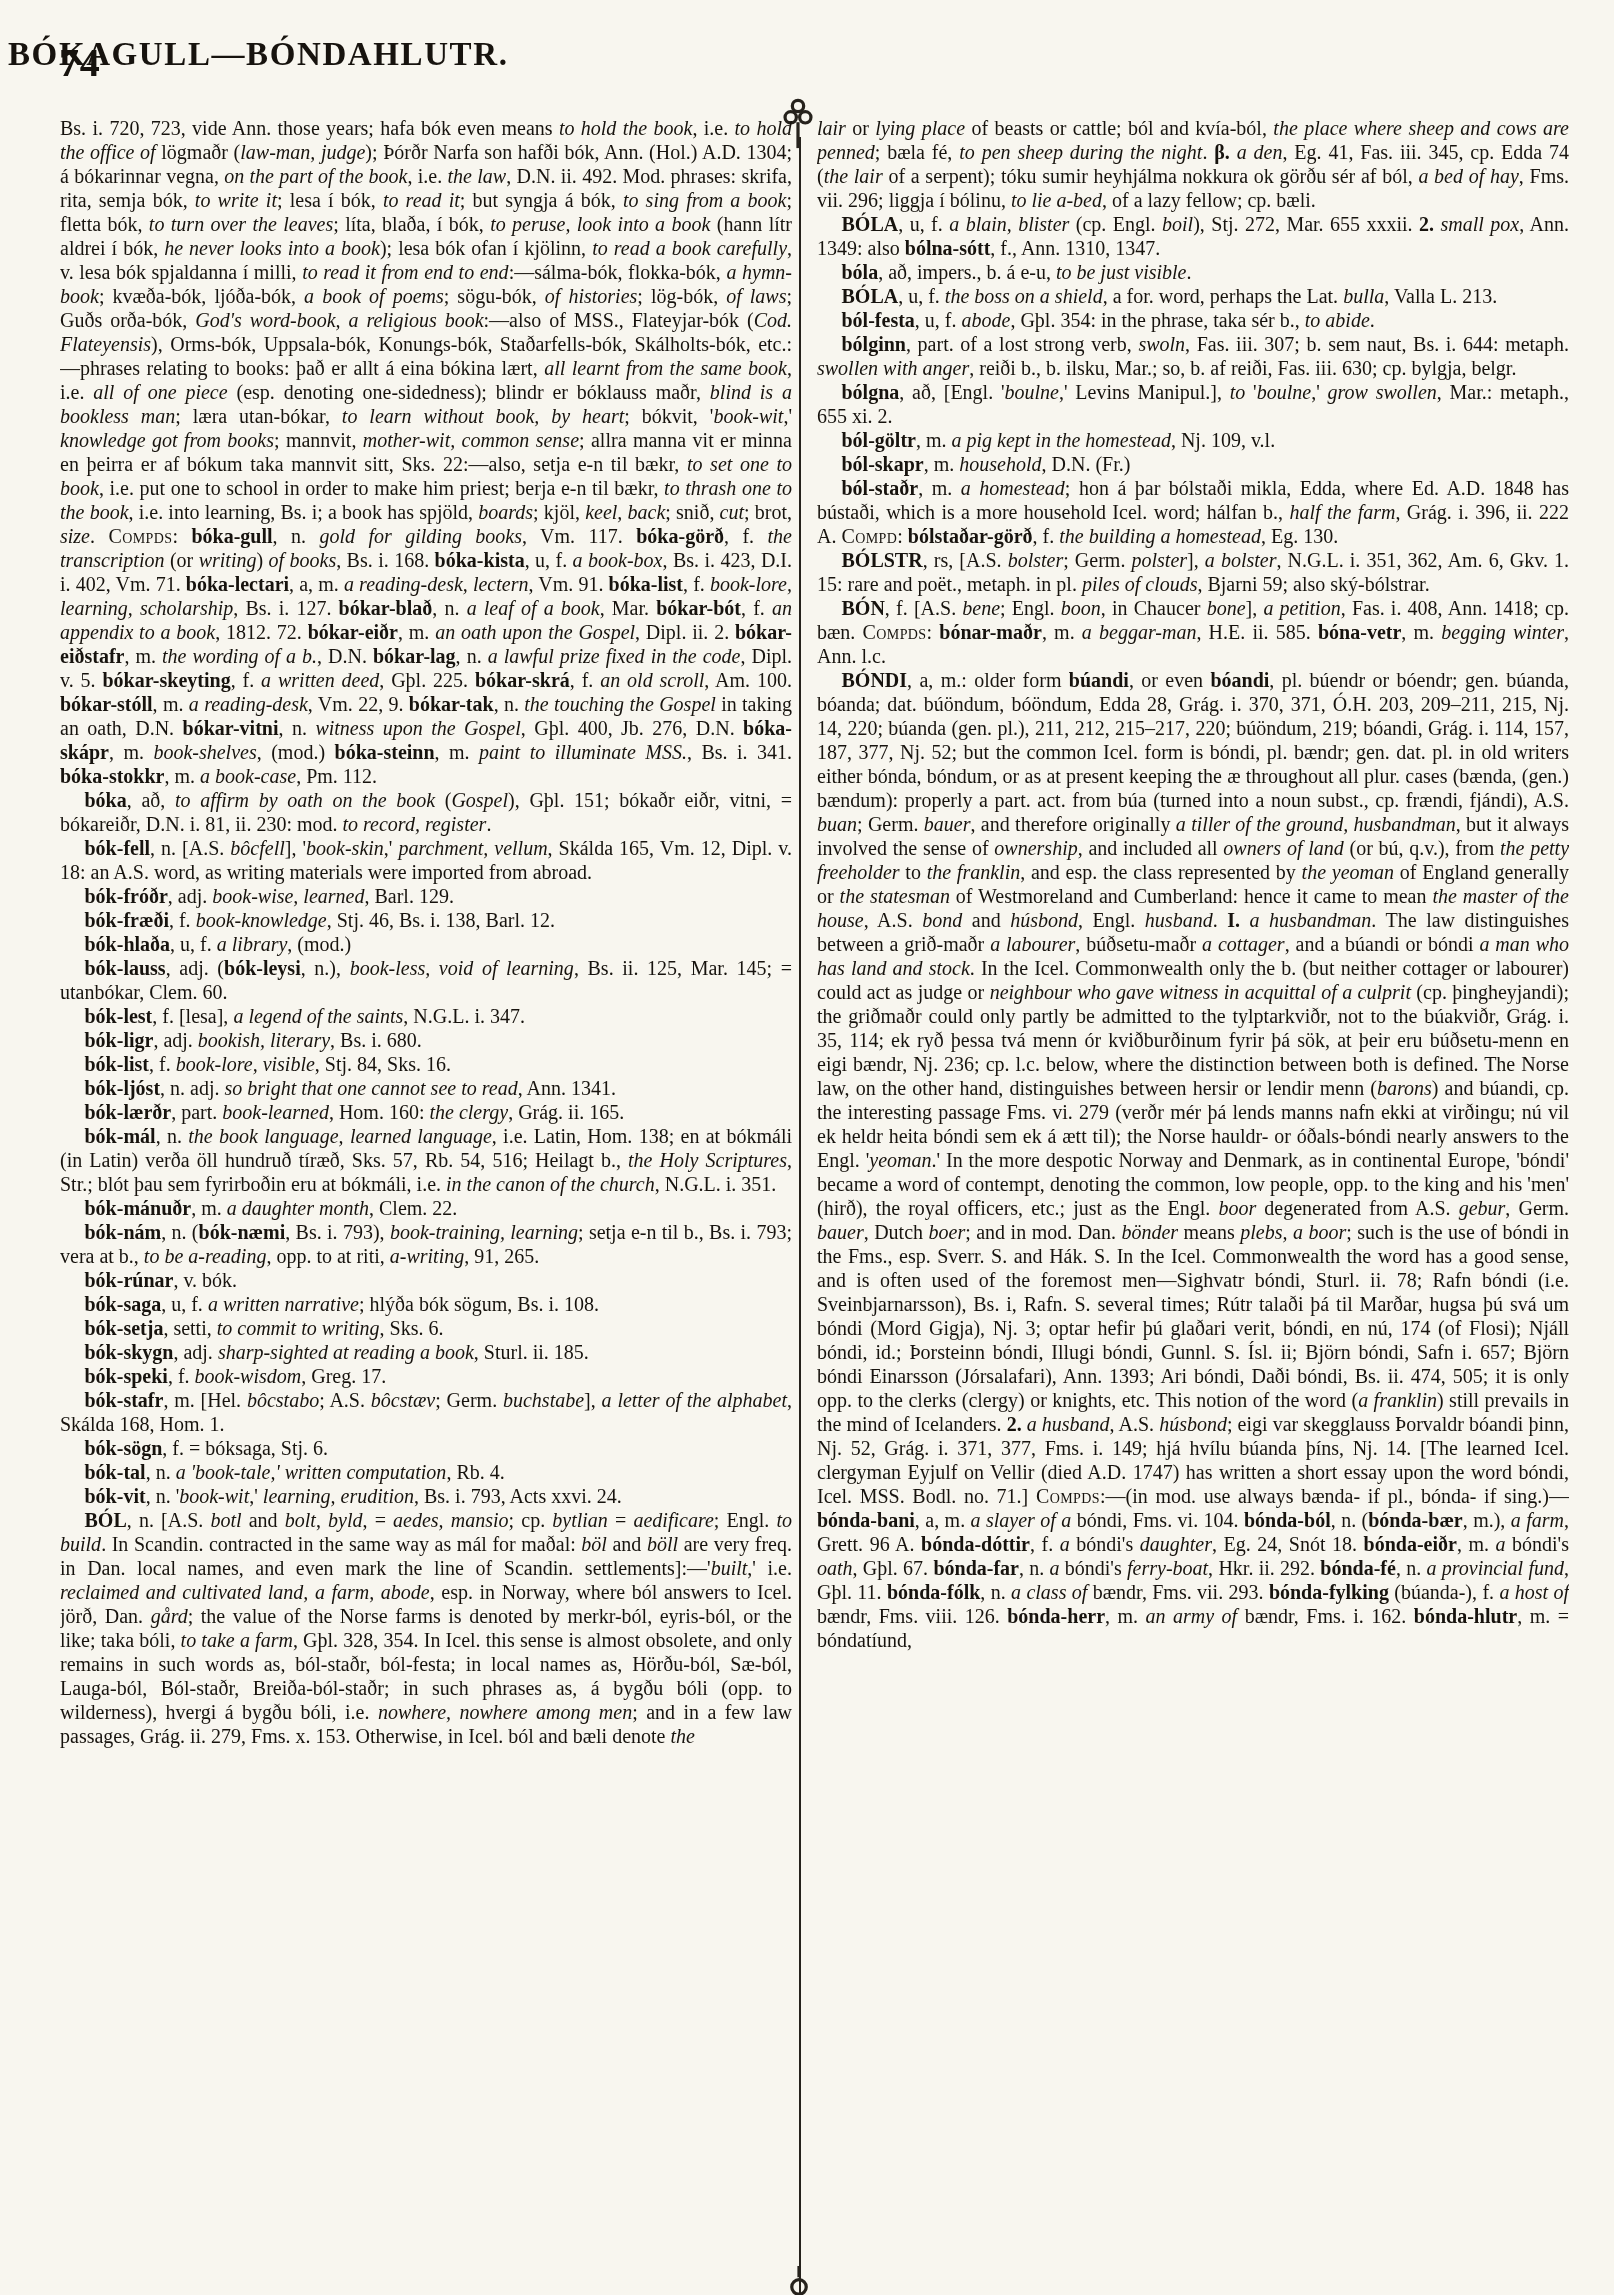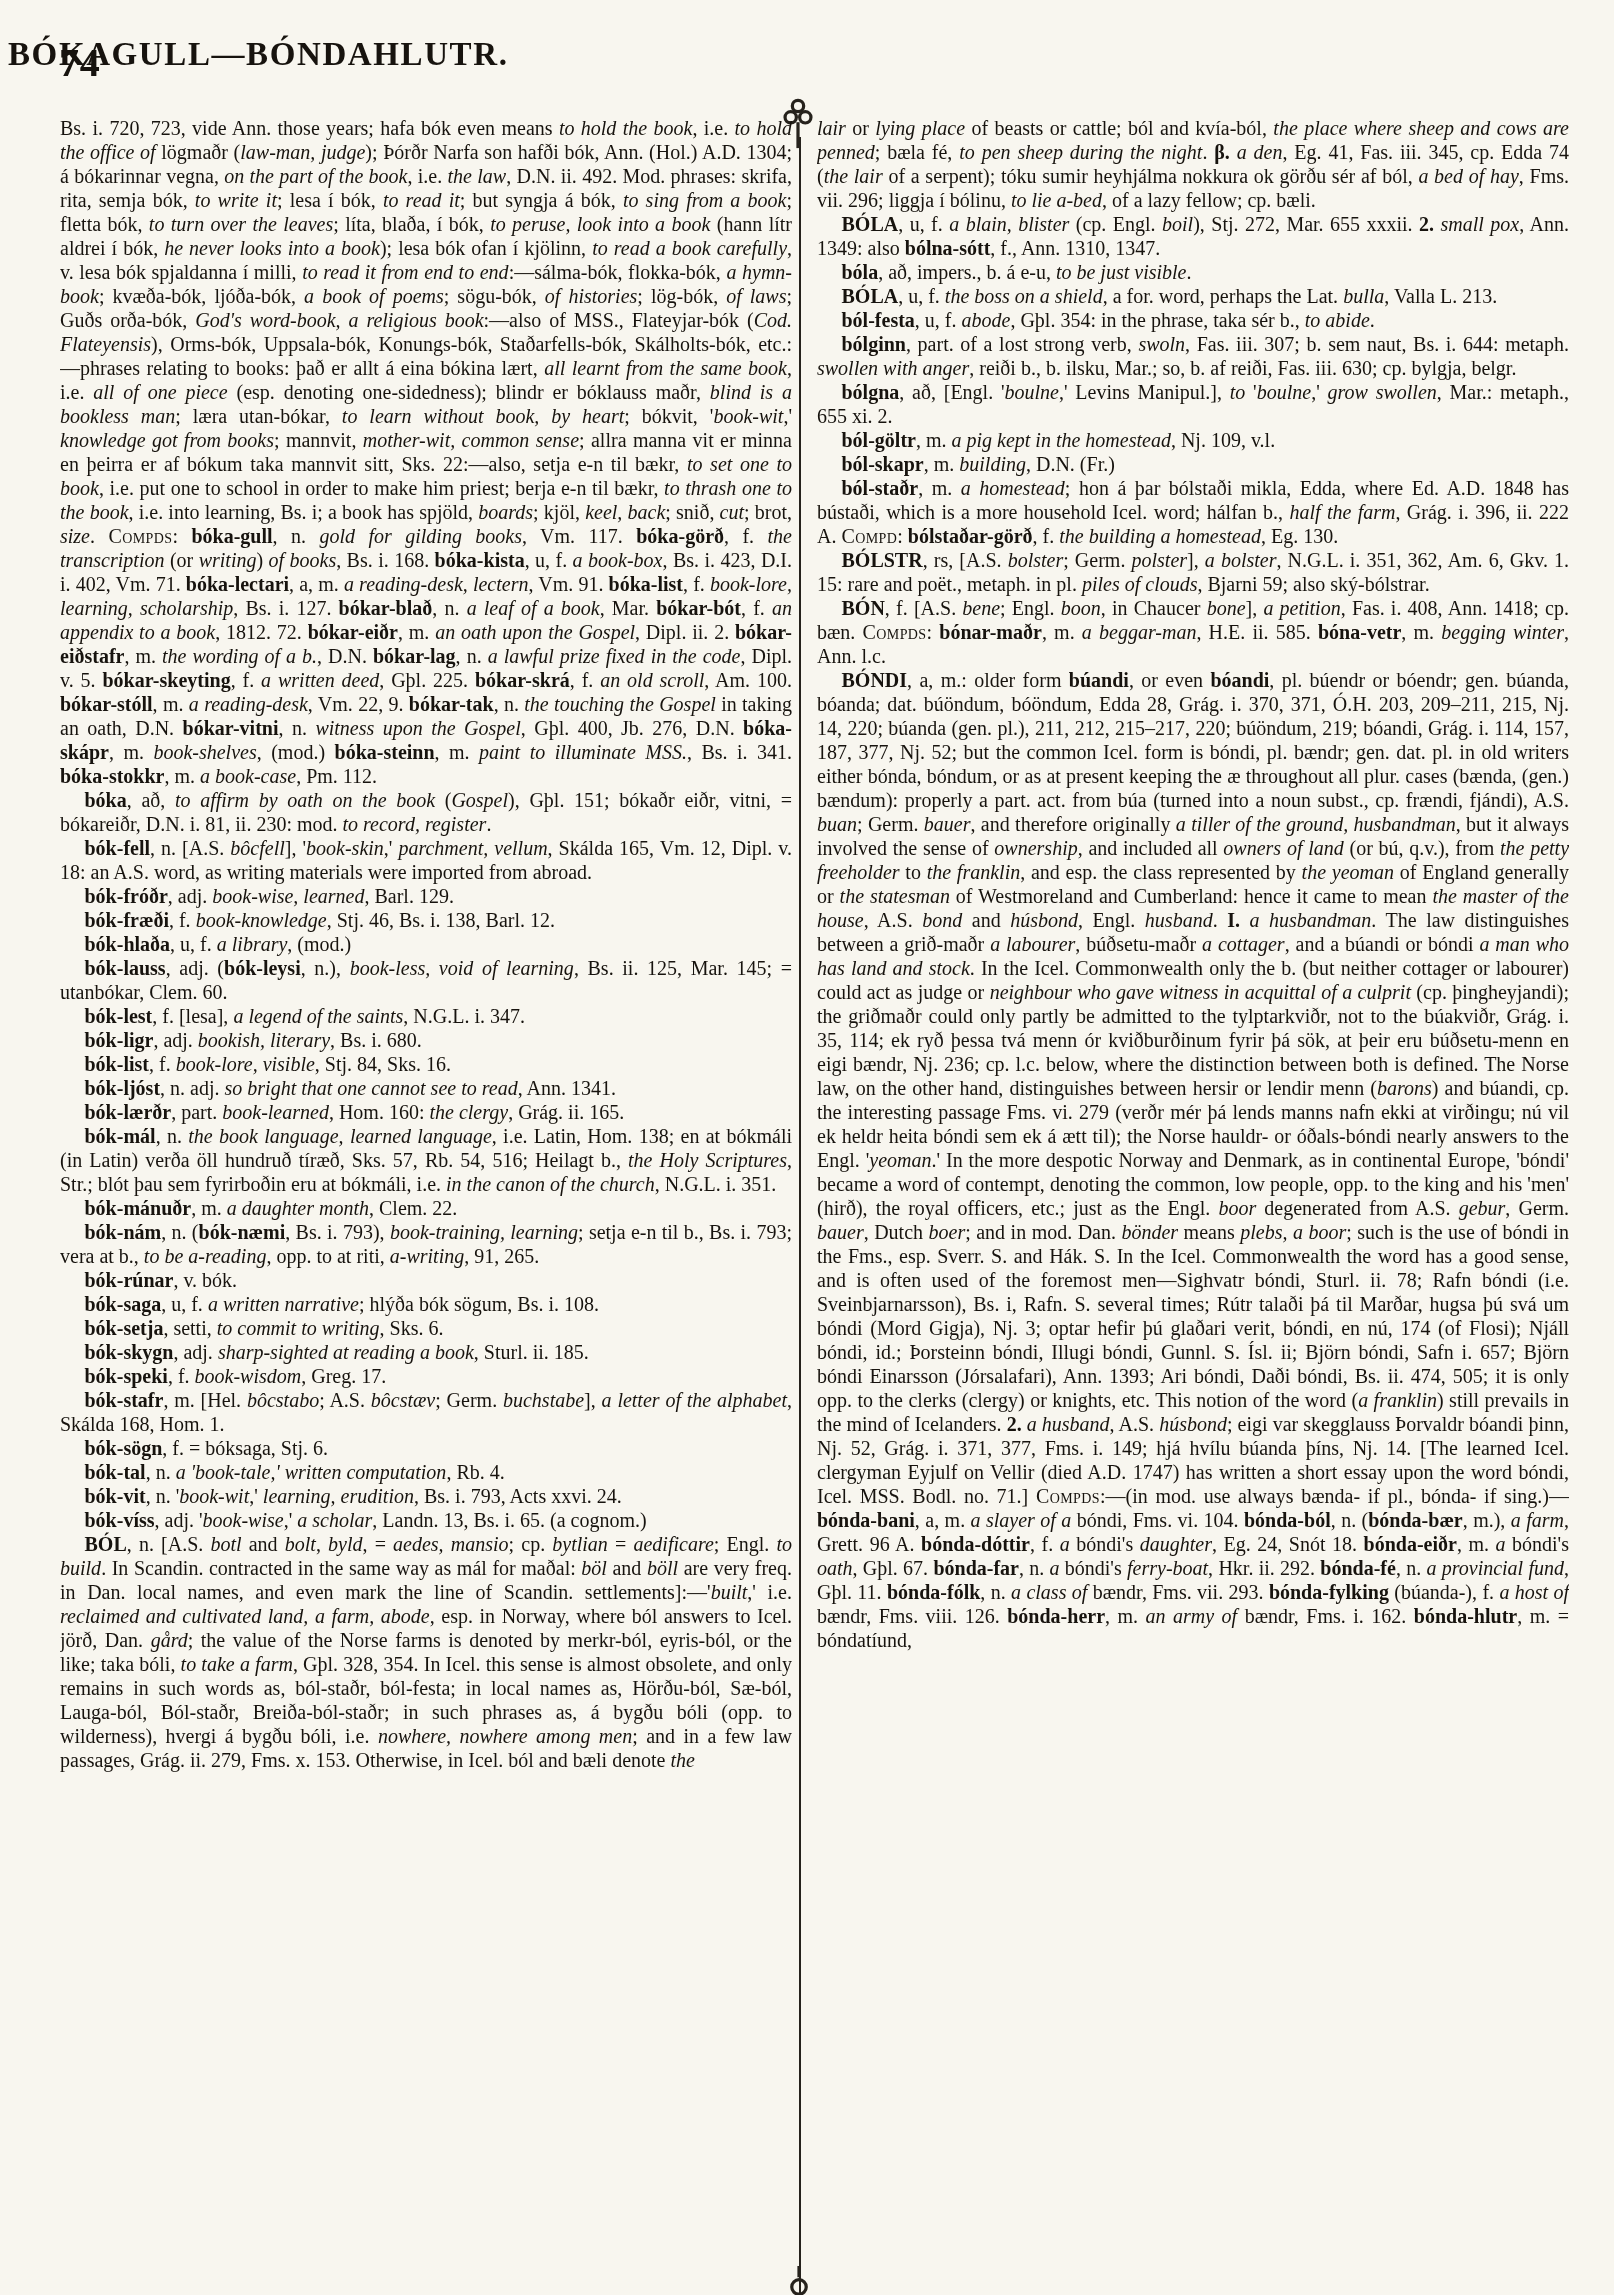--- a/index.html
+++ b/index.html
@@ -68,32 +68,31 @@
       <p><span class="bold">bók-nám</span>, n. (<span class="bold">bók-næmi</span>, Bs. i. 793), <span class="ital">book-training, learning</span>; setja e-n til b., Bs. i. 793; vera at b., <span class="ital">to be a-reading</span>, opp. to at riti, <span class="ital">a-writing</span>, 91, 265.</p>
       <p><span class="bold">bók-rúnar</span>, v. bók.</p>
       <p><span class="bold">bók-saga</span>, u, f. <span class="ital">a written narrative</span>; hlýða bók sögum, Bs. i. 108.</p>
       <p><span class="bold">bók-setja</span>, setti, <span class="ital">to commit to writing</span>, Sks. 6.</p>
       <p><span class="bold">bók-skygn</span>, adj. <span class="ital">sharp-sighted at reading a book</span>, Sturl. ii. 185.</p>
       <p><span class="bold">bók-speki</span>, f. <span class="ital">book-wisdom</span>, Greg. 17.</p>
       <p><span class="bold">bók-stafr</span>, m. [Hel. <span class="ital">bôcstabo</span>; A.S. <span class="ital">bôcstæv</span>; Germ. <span class="ital">buchstabe</span>], <span class="ital">a letter of the alphabet</span>, Skálda 168, Hom. 1.</p>
       <p><span class="bold">bók-sögn</span>, f. = bóksaga, Stj. 6.</p>
       <p><span class="bold">bók-tal</span>, n. <span class="ital">a 'book-tale,' written computation</span>, Rb. 4.</p>
       <p><span class="bold">bók-vit</span>, n. '<span class="ital">book-wit</span>,' <span class="ital">learning, erudition</span>, Bs. i. 793, Acts xxvi. 24.</p>
-      <p><span class="bold">bók-víss</span>, adj. '<span class="ital">book-wise</span>,' <span class="ital">a scholar</span>, Landn. 13, Bs. i. 65. (a cognom.)</p>
       <p><span class="bold">BÓL</span>, n. [A.S. <span class="ital">botl</span> and <span class="ital">bolt</span>, <span class="ital">byld</span>, = <span class="ital">aedes, mansio</span>; cp. <span class="ital">bytlian</span> = <span class="ital">aedificare</span>; Engl. <span class="ital">to build</span>. In Scandin. contracted in the same way as mál for maðal: <span class="ital">böl</span> and <span class="ital">böll</span> are very freq. in Dan. local names, and even mark the line of Scandin. settlements]:—'<span class="ital">built</span>,' i.e. <span class="ital">reclaimed and cultivated land, a farm, abode</span>, esp. in Norway, where ból answers to Icel. jörð, Dan. <span class="ital">gård</span>; the value of the Norse farms is denoted by merkr-ból, eyris-ból, or the like; taka bóli, <span class="ital">to take a farm</span>, Gþl. 328, 354. In Icel. this sense is almost obsolete, and only remains in such words as, ból-staðr, ból-festa; in local names as, Hörðu-ból, Sæ-ból, Lauga-ból, Ból-staðr, Breiða-ból-staðr; in such phrases as, á bygðu bóli (opp. to wilderness), hvergi á bygðu bóli, i.e. <span class="ital">nowhere, nowhere among men</span>; and in a few law passages, Grág. ii. 279, Fms. x. 153. Otherwise, in Icel. ból and bæli denote <span class="ital">the</span></p>
     </div>
   <div class="col col-right">
       <p class="noindent"><span class="ital">lair</span> or <span class="ital">lying place</span> of beasts or cattle; ból and kvía-ból, <span class="ital">the place where sheep and cows are penned</span>; bæla fé, <span class="ital">to pen sheep during the night</span>. <span class="bold">β.</span> <span class="ital">a den</span>, Eg. 41, Fas. iii. 345, cp. Edda 74 (<span class="ital">the lair</span> of a serpent); tóku sumir heyhjálma nokkura ok görðu sér af ból, <span class="ital">a bed of hay</span>, Fms. vii. 296; liggja í bólinu, <span class="ital">to lie a-bed</span>, of a lazy fellow; cp. bæli.</p>
       <p><span class="bold">BÓLA</span>, u, f. <span class="ital">a blain, blister</span> (cp. Engl. <span class="ital">boil</span>), Stj. 272, Mar. 655 xxxii. <span class="bold">2.</span> <span class="ital">small pox</span>, Ann. 1349: also <span class="bold">bólna-sótt</span>, f., Ann. 1310, 1347.</p>
       <p><span class="bold">bóla</span>, að, impers., b. á e-u, <span class="ital">to be just visible</span>.</p>
       <p><span class="bold">BÓLA</span>, u, f. <span class="ital">the boss on a shield</span>, a for. word, perhaps the Lat. <span class="ital">bulla</span>, Valla L. 213.</p>
       <p><span class="bold">ból-festa</span>, u, f. <span class="ital">abode</span>, Gþl. 354: in the phrase, taka sér b., <span class="ital">to abide</span>.</p>
       <p><span class="bold">bólginn</span>, part. of a lost strong verb, <span class="ital">swoln</span>, Fas. iii. 307; b. sem naut, Bs. i. 644: metaph. <span class="ital">swollen with anger</span>, reiði b., b. ilsku, Mar.; so, b. af reiði, Fas. iii. 630; cp. bylgja, belgr.</p>
       <p><span class="bold">bólgna</span>, að, [Engl. '<span class="ital">boulne</span>,' Levins Manipul.], <span class="ital">to</span> '<span class="ital">boulne</span>,' <span class="ital">grow swollen</span>, Mar.: metaph., 655 xi. 2.</p>
       <p><span class="bold">ból-göltr</span>, m. <span class="ital">a pig kept in the homestead</span>, Nj. 109, v.l.</p>
-      <p><span class="bold">ból-skapr</span>, m. <span class="ital">building</span>, D.N. (Fr.)</p>
+      <p><span class="bold">ból-skapr</span>, m. <span class="ital">household</span>, D.N. (Fr.)</p>
       <p><span class="bold">ból-staðr</span>, m. <span class="ital">a homestead</span>; hon á þar bólstaði mikla, Edda, where Ed. A.D. 1848 has bústaði, which is a more household Icel. word; hálfan b., <span class="ital">half the farm</span>, Grág. i. 396, ii. 222 A. <span class="smallcaps">Compd</span>: <span class="bold">bólstaðar-görð</span>, f. <span class="ital">the building a homestead</span>, Eg. 130.</p>
       <p><span class="bold">BÓLSTR</span>, rs, [A.S. <span class="ital">bolster</span>; Germ. <span class="ital">polster</span>], <span class="ital">a bolster</span>, N.G.L. i. 351, 362, Am. 6, Gkv. 1. 15: rare and poët., metaph. in pl. <span class="ital">piles of clouds</span>, Bjarni 59; also ský-bólstrar.</p>
       <p><span class="bold">BÓN</span>, f. [A.S. <span class="ital">bene</span>; Engl. <span class="ital">boon</span>, in Chaucer <span class="ital">bone</span>], <span class="ital">a petition</span>, Fas. i. 408, Ann. 1418; cp. bæn. <span class="smallcaps">Compds</span>: <span class="bold">bónar-maðr</span>, m. <span class="ital">a beggar-man</span>, H.E. ii. 585. <span class="bold">bóna-vetr</span>, m. <span class="ital">begging winter</span>, Ann. l.c.</p>
       <p><span class="bold">BÓNDI</span>, a, m.: older form <span class="bold">búandi</span>, or even <span class="bold">bóandi</span>, pl. búendr or bóendr; gen. búanda, bóanda; dat. búöndum, bóöndum, Edda 28, Grág. i. 370, 371, Ó.H. 203, 209–211, 215, Nj. 14, 220; búanda (gen. pl.), 211, 212, 215–217, 220; búöndum, 219; bóandi, Grág. i. 114, 157, 187, 377, Nj. 52; but the common Icel. form is bóndi, pl. bændr; gen. dat. pl. in old writers either bónda, bóndum, or as at present keeping the æ throughout all plur. cases (bænda, (gen.) bændum): properly a part. act. from búa (turned into a noun subst., cp. frændi, fjándi), A.S. <span class="ital">buan</span>; Germ. <span class="ital">bauer</span>, and therefore originally <span class="ital">a tiller of the ground, husbandman</span>, but it always involved the sense of <span class="ital">ownership</span>, and included all <span class="ital">owners of land</span> (or bú, q.v.), from <span class="ital">the petty freeholder</span> to <span class="ital">the franklin</span>, and esp. the class represented by <span class="ital">the yeoman</span> of England generally or <span class="ital">the statesman</span> of Westmoreland and Cumberland: hence it came to mean <span class="ital">the master of the house</span>, A.S. <span class="ital">bond</span> and <span class="ital">húsbond</span>, Engl. <span class="ital">husband</span>. <span class="bold">I.</span> <span class="ital">a husbandman</span>. The law distinguishes between a grið-maðr <span class="ital">a labourer</span>, búðsetu-maðr <span class="ital">a cottager</span>, and a búandi or bóndi <span class="ital">a man who has land and stock</span>. In the Icel. Commonwealth only the b. (but neither cottager or labourer) could act as judge or <span class="ital">neighbour who gave witness in acquittal of a culprit</span> (cp. þingheyjandi); the griðmaðr could only partly be admitted to the tylptarkviðr, not to the búakviðr, Grág. i. 35, 114; ek ryð þessa tvá menn ór kviðburðinum fyrir þá sök, at þeir eru búðsetu-menn en eigi bændr, Nj. 236; cp. l.c. below, where the distinction between both is defined. The Norse law, on the other hand, distinguishes between hersir or lendir menn (<span class="ital">barons</span>) and búandi, cp. the interesting passage Fms. vi. 279 (verðr mér þá lends manns nafn ekki at virðingu; nú vil ek heldr heita bóndi sem ek á ætt til); the Norse hauldr- or óðals-bóndi nearly answers to the Engl. '<span class="ital">yeoman</span>.' In the more despotic Norway and Denmark, as in continental Europe, 'bóndi' became a word of contempt, denoting the common, low people, opp. to the king and his 'men' (hirð), the royal officers, etc.; just as the Engl. <span class="ital">boor</span> degenerated from A.S. <span class="ital">gebur</span>, Germ. <span class="ital">bauer</span>, Dutch <span class="ital">boer</span>; and in mod. Dan. <span class="ital">bönder</span> means <span class="ital">plebs, a boor</span>; such is the use of bóndi in the Fms., esp. Sverr. S. and Hák. S. In the Icel. Commonwealth the word has a good sense, and is often used of the foremost men—Sighvatr bóndi, Sturl. ii. 78; Rafn bóndi (i.e. Sveinbjarnarsson), Bs. i, Rafn. S. several times; Rútr talaði þá til Marðar, hugsa þú svá um bóndi (Mord Gigja), Nj. 3; optar hefir þú glaðari verit, bóndi, en nú, 174 (of Flosi); Njáll bóndi, id.; Þorsteinn bóndi, Illugi bóndi, Gunnl. S. Ísl. ii; Björn bóndi, Safn i. 657; Björn bóndi Einarsson (Jórsalafari), Ann. 1393; Ari bóndi, Daði bóndi, Bs. ii. 474, 505; it is only opp. to the clerks (clergy) or knights, etc. This notion of the word (<span class="ital">a franklin</span>) still prevails in the mind of Icelanders. <span class="bold">2.</span> <span class="ital">a husband</span>, A.S. <span class="ital">húsbond</span>; eigi var skegglauss Þorvaldr bóandi þinn, Nj. 52, Grág. i. 371, 377, Fms. i. 149; hjá hvílu búanda þíns, Nj. 14. [The learned Icel. clergyman Eyjulf on Vellir (died A.D. 1747) has written a short essay upon the word bóndi, Icel. MSS. Bodl. no. 71.] <span class="smallcaps">Compds</span>:—(in mod. use always bænda- if pl., bónda- if sing.)—<span class="bold">bónda-bani</span>, a, m. <span class="ital">a slayer of a</span> bóndi, Fms. vi. 104. <span class="bold">bónda-ból</span>, n. (<span class="bold">bónda-bær</span>, m.), <span class="ital">a farm</span>, Grett. 96 A. <span class="bold">bónda-dóttir</span>, f. <span class="ital">a</span> bóndi's <span class="ital">daughter</span>, Eg. 24, Snót 18. <span class="bold">bónda-eiðr</span>, m. <span class="ital">a</span> bóndi's <span class="ital">oath</span>, Gþl. 67. <span class="bold">bónda-far</span>, n. <span class="ital">a</span> bóndi's <span class="ital">ferry-boat</span>, Hkr. ii. 292. <span class="bold">bónda-fé</span>, n. <span class="ital">a provincial fund</span>, Gþl. 11. <span class="bold">bónda-fólk</span>, n. <span class="ital">a class of</span> bændr, Fms. vii. 293. <span class="bold">bónda-fylking</span> (búanda-), f. <span class="ital">a host of</span> bændr, Fms. viii. 126. <span class="bold">bónda-herr</span>, m. <span class="ital">an army of</span> bændr, Fms. i. 162. <span class="bold">bónda-hlutr</span>, m. = bóndatíund,</p>
     </div>
 </div>
 
 
 </body></html>

